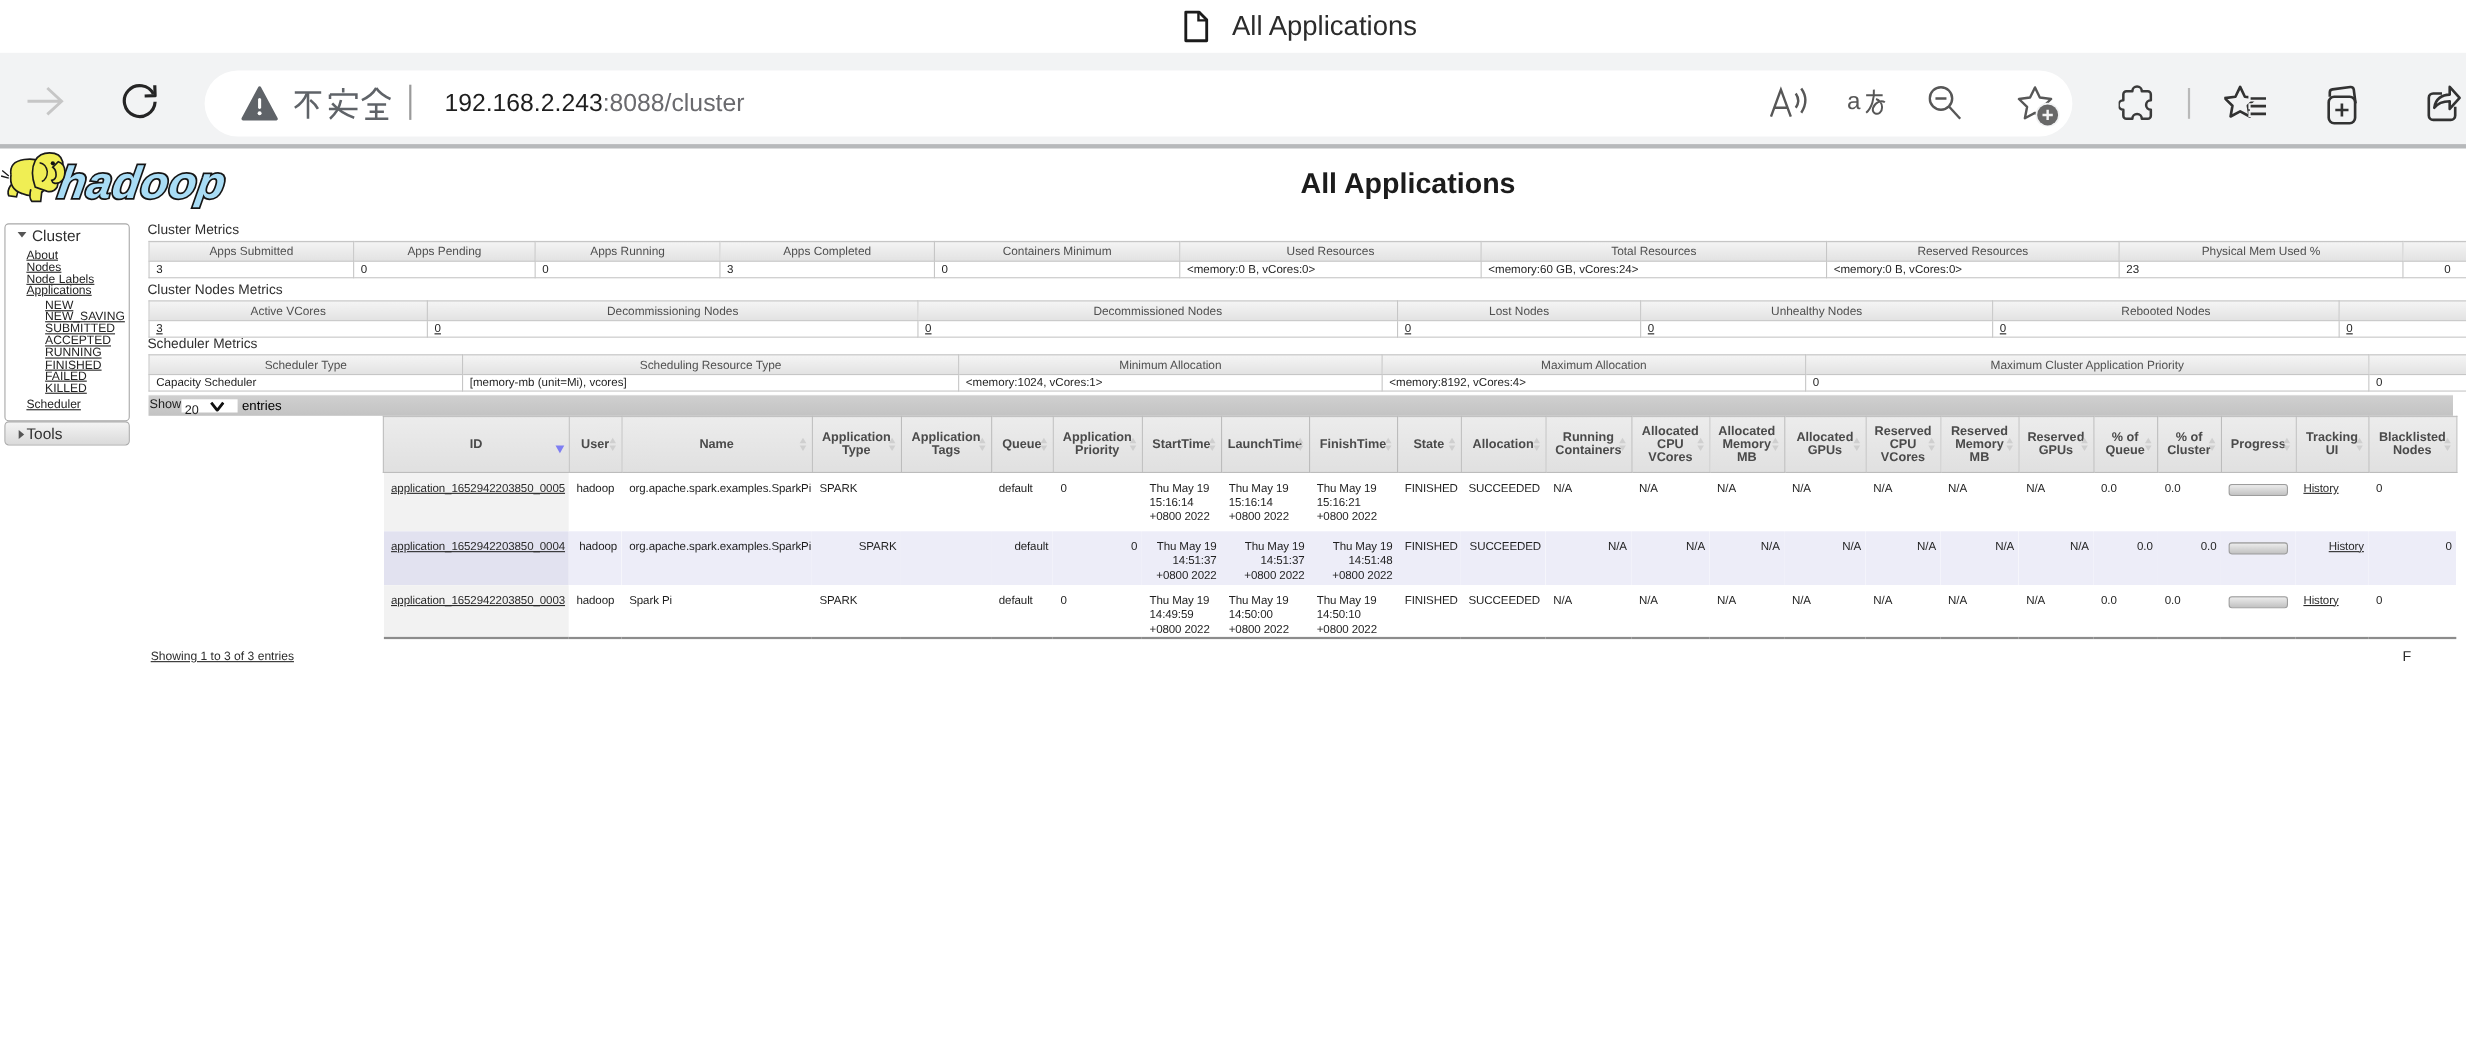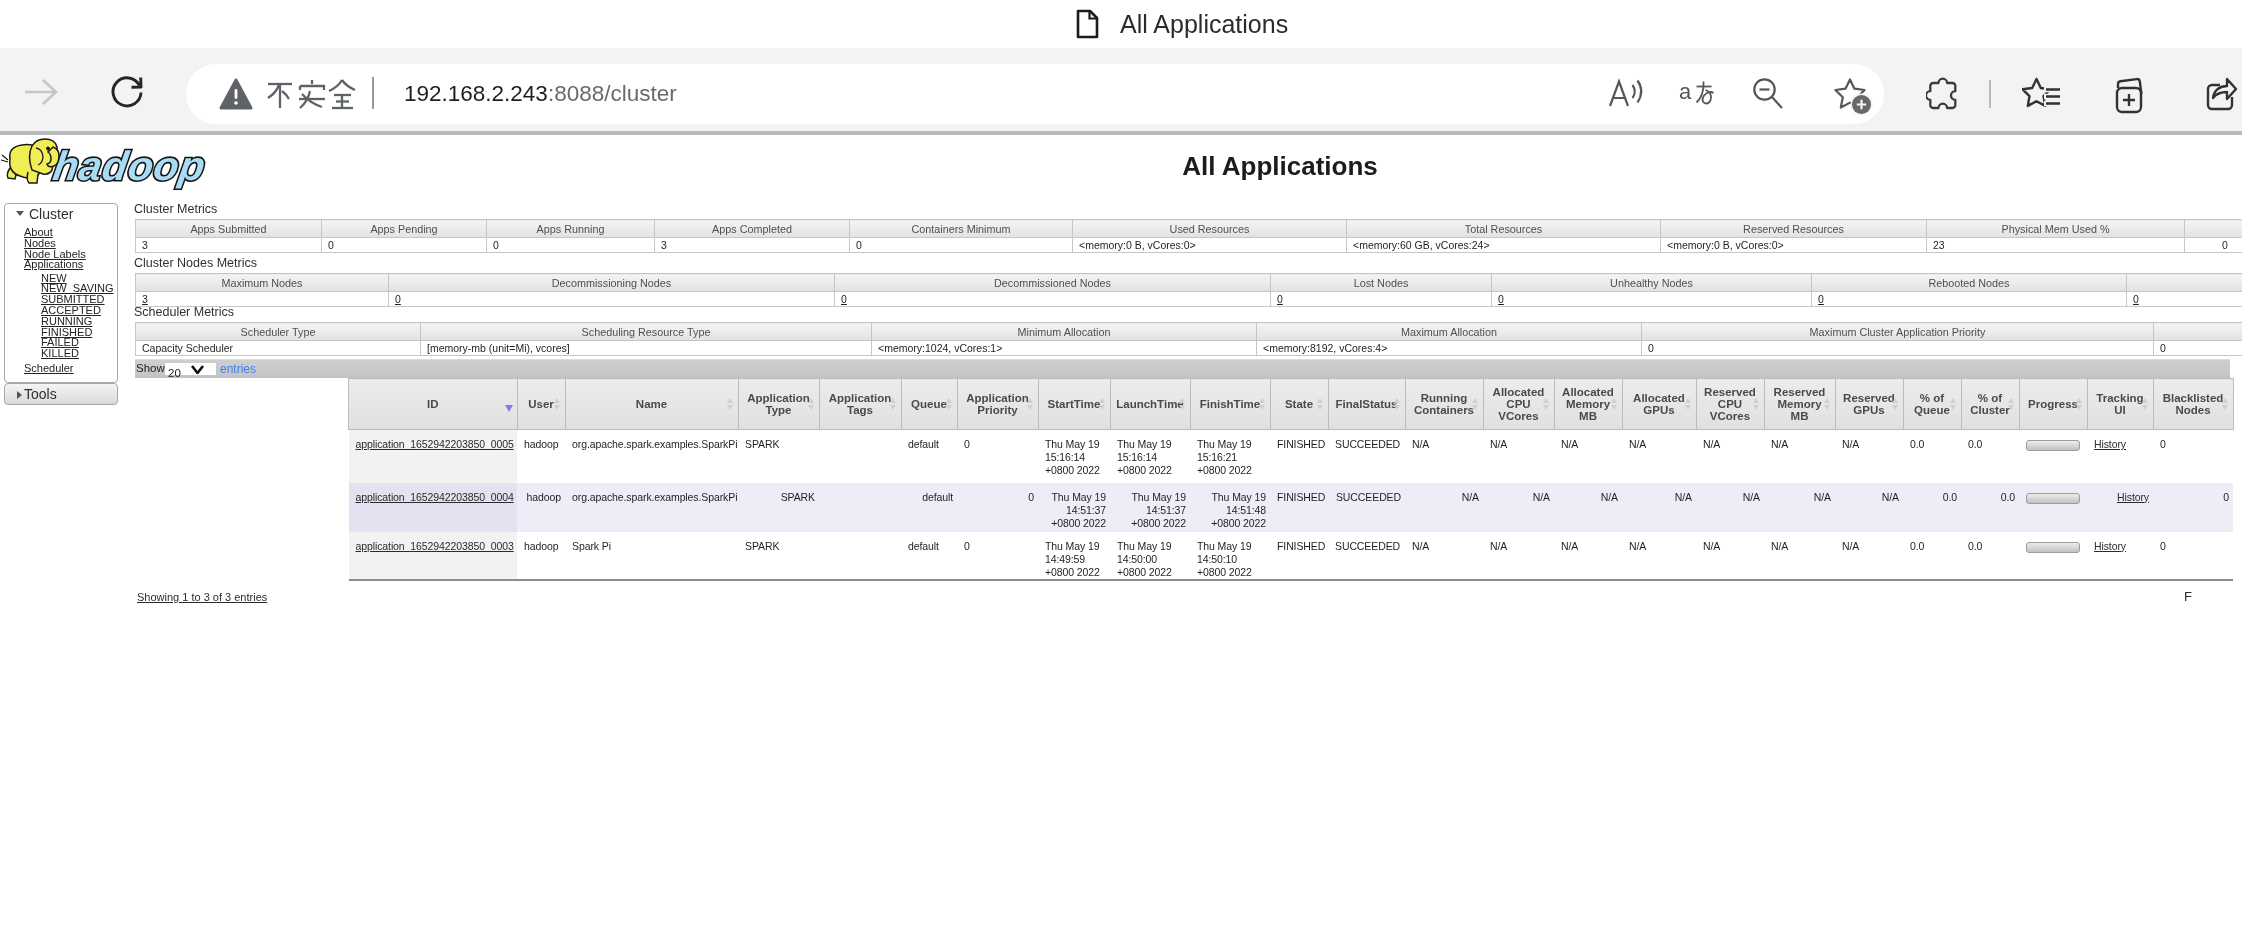--- a/index.html
+++ b/index.html
@@ -257,21 +257,21 @@
       <col style="width:253px">
       <col style="width:446px">
       <col style="width:436px">
       <col style="width:221px">
       <col style="width:320px">
       <col style="width:315px">
       <col style="width:350px">
     </colgroup>
   <tbody>
       <tr>
-        <th>Maximum Nodes</th>
+        <th>Active VCores</th>
         <th>Decommissioning Nodes</th>
         <th>Decommissioned Nodes</th>
         <th>Lost Nodes</th>
         <th>Unhealthy Nodes</th>
         <th>Rebooted Nodes</th>
         <th>Shutdown Nodes</th>
       </tr>
   <tr>
         <td><a href="#">3</a></td>
         <td><a href="#">0</a></td>
@@ -314,21 +314,21 @@
 </tbody>
   </table>
 
 <div id="showbar"></div>
 <div class="abs" style="left:136px; top:362px; font-size:11.5px; color:#1d1d1d;">Show</div>
 <div class="abs" style="left:165px; top:363px; width:51px; height:12px; background:#fff;"></div>
 <div class="abs" style="left:168px; top:367px; font-size:11.5px; color:#1d1d1d;">20</div>
 <svg class="abs" style="left:191px; top:365px;" width="13" height="9" viewBox="0 0 13 9">
     <path d="M1 1 L6.5 8 L12 1" fill="none" stroke="#111" stroke-width="2.6"></path>
   </svg>
-<div class="abs" style="left:220px; top:362px; font-size:12px; color:#3b82f6;">entries</div>
+<div class="abs" style="left:220px; top:362px; font-size:12px; color:#000000;">entries</div>
 
 <table id="apps">
   <colgroup>
       <col style="width:168.5px">
       <col style="width:48px">
       <col style="width:173px">
       <col style="width:81px">
       <col style="width:82px">
       <col style="width:56px">
       <col style="width:81px">
@@ -356,21 +356,21 @@
         <th>User</th>
         <th>Name</th>
         <th>Application<br>Type</th>
         <th>Application<br>Tags</th>
         <th>Queue</th>
         <th>Application<br>Priority</th>
         <th>StartTime</th>
         <th>LaunchTime</th>
         <th>FinishTime</th>
         <th>State</th>
-        <th>FinalStatus</th>
+        <th>Allocation</th>
         <th>Running<br>Containers</th>
         <th>Allocated<br>CPU<br>VCores</th>
         <th>Allocated<br>Memory<br>MB</th>
         <th>Allocated<br>GPUs</th>
         <th>Reserved<br>CPU<br>VCores</th>
         <th>Reserved<br>Memory<br>MB</th>
         <th>Reserved<br>GPUs</th>
         <th>% of<br>Queue</th>
         <th>% of<br>Cluster</th>
         <th>Progress</th>

